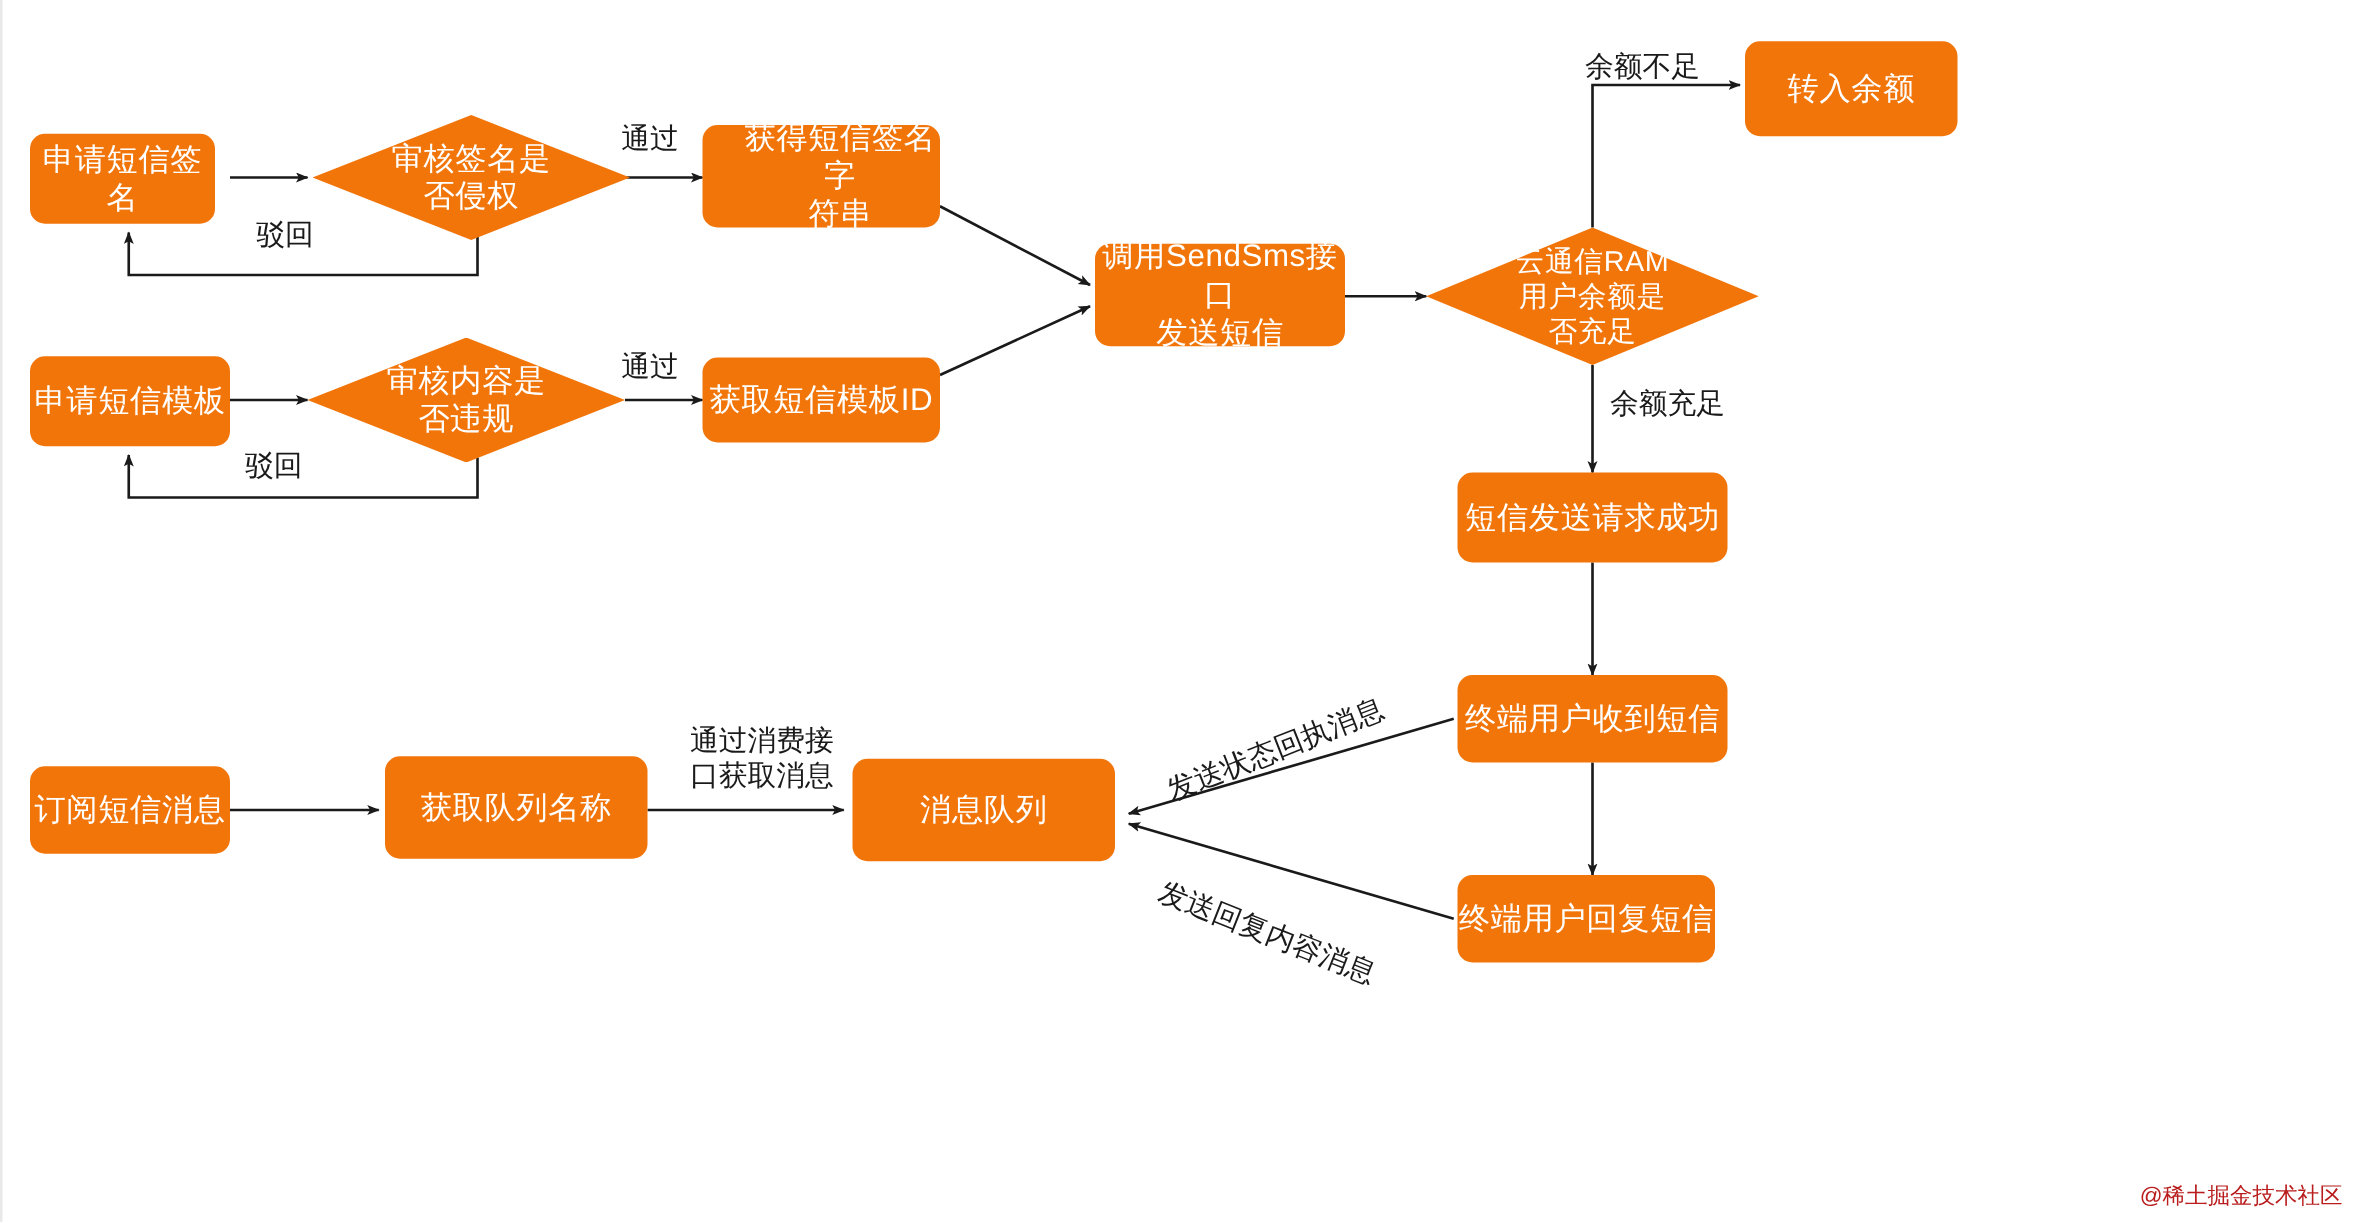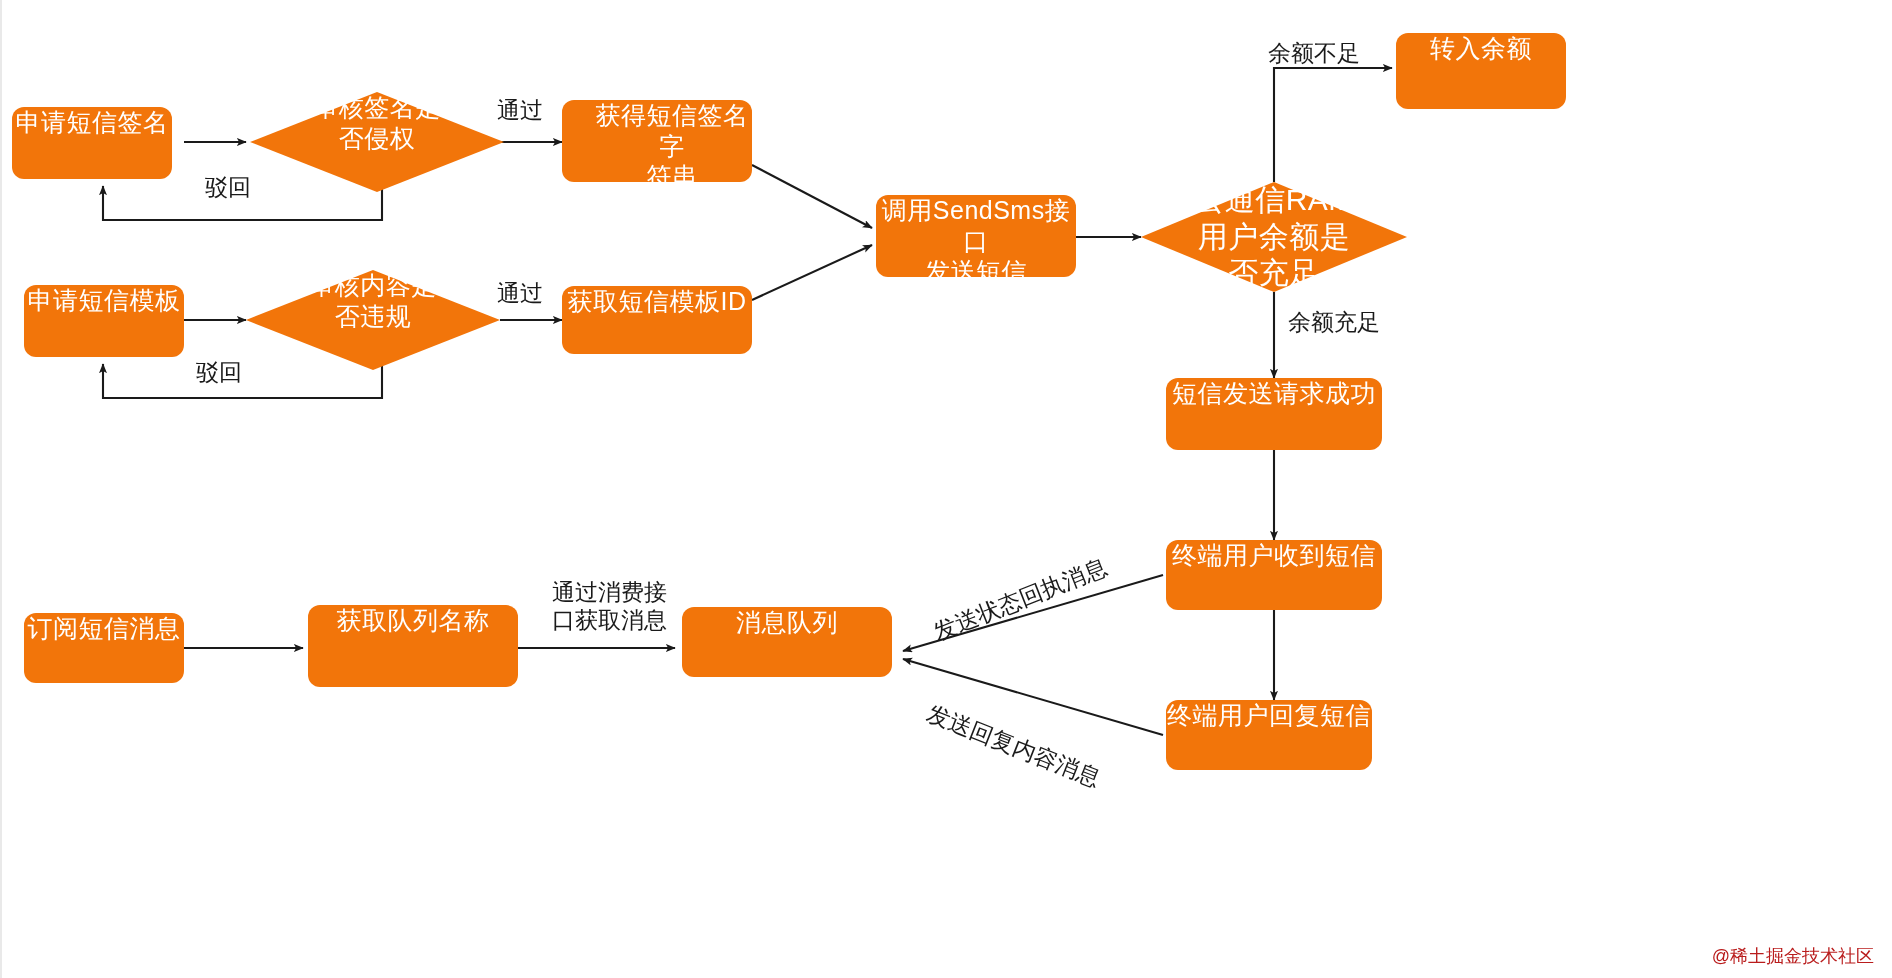--- a/index.html
+++ b/index.html
@@ -22,21 +22,21 @@
     left: 0;
     top: 0;
     width: 1892px;
     height: 978px;
     pointer-events: none;
   }
   .node {
     position: absolute;
     box-sizing: border-box;
     display: flex;
-    align-items: flex-start;
+    align-items: center;
     justify-content: center;
     text-align: center;
     color: #ffffff;
     font-size: 25px;
     line-height: 1.22;
     letter-spacing: 0.5px;
     z-index: 3;
   }
   .node.box {
     background: #f2750a;
@@ -140,21 +140,21 @@
       <path d="M184,648 L303,648"></path>
 
       <path d="M518,648 L675,648"></path>
 
       <path d="M1163,575 L903,651"></path>
 
       <path d="M1163,735 L903,659"></path>
     </g>
   </svg>
 
-  <div class="node box" style="left:12px; top:107px; width:160px; height:72px;">
+  <div class="node box" style="left:24px; top:107px; width:148px; height:72px;">
     <span>申请短信签名</span>
   </div>
 
   <div class="node diamond" style="left:250px; top:92px; width:254px; height:100px;">
     <span class="dia-shape"></span>
     <span class="dia-label" style="white-space: pre-line;">审核签名是
 否侵权</span>
   </div>
 
   <div class="node box" style="left:562px; top:100px; width:190px; height:82px;padding-left:30px;">
@@ -174,21 +174,21 @@
 
   <div class="node box" style="left:562px; top:286px; width:190px; height:68px;">
     <span>获取短信模板ID</span>
   </div>
 
   <div class="node box" style="left:876px; top:195px; width:200px; height:82px;">
     <span style="white-space: pre-line;">调用SendSms接口
 发送短信</span>
   </div>
 
-  <div class="node diamond" style="left:1141px; top:182px; width:266px; height:110px; font-size:30px;">
+  <div class="node diamond" style="left:1141px; top:182px; width:266px; height:110px; font-size:23px;">
     <span class="dia-shape"></span>
     <span class="dia-label" style="white-space: pre-line;">云通信RAM
 用户余额是
 否充足</span>
   </div>
 
   <div class="node box" style="left:1396px; top:33px; width:170px; height:76px;">
     <span>转入余额</span>
   </div>
 
@@ -205,21 +205,21 @@
   </div>
 
   <div class="node box" style="left:24px; top:613px; width:160px; height:70px;">
     <span>订阅短信消息</span>
   </div>
 
   <div class="node box" style="left:308px; top:605px; width:210px; height:82px;">
     <span>获取队列名称</span>
   </div>
 
-  <div class="node box" style="left:682px; top:607px; width:210px; height:70px;">
+  <div class="node box" style="left:682px; top:607px; width:210px; height:82px;">
     <span>消息队列</span>
   </div>
 
   <div class="edge-label" style="left:497px; top:97px;">通过</div>
 
   <div class="edge-label" style="left:205px; top:174px;">驳回</div>
 
   <div class="edge-label" style="left:497px; top:280px;">通过</div>
 
   <div class="edge-label" style="left:196px; top:359px;">驳回</div>

